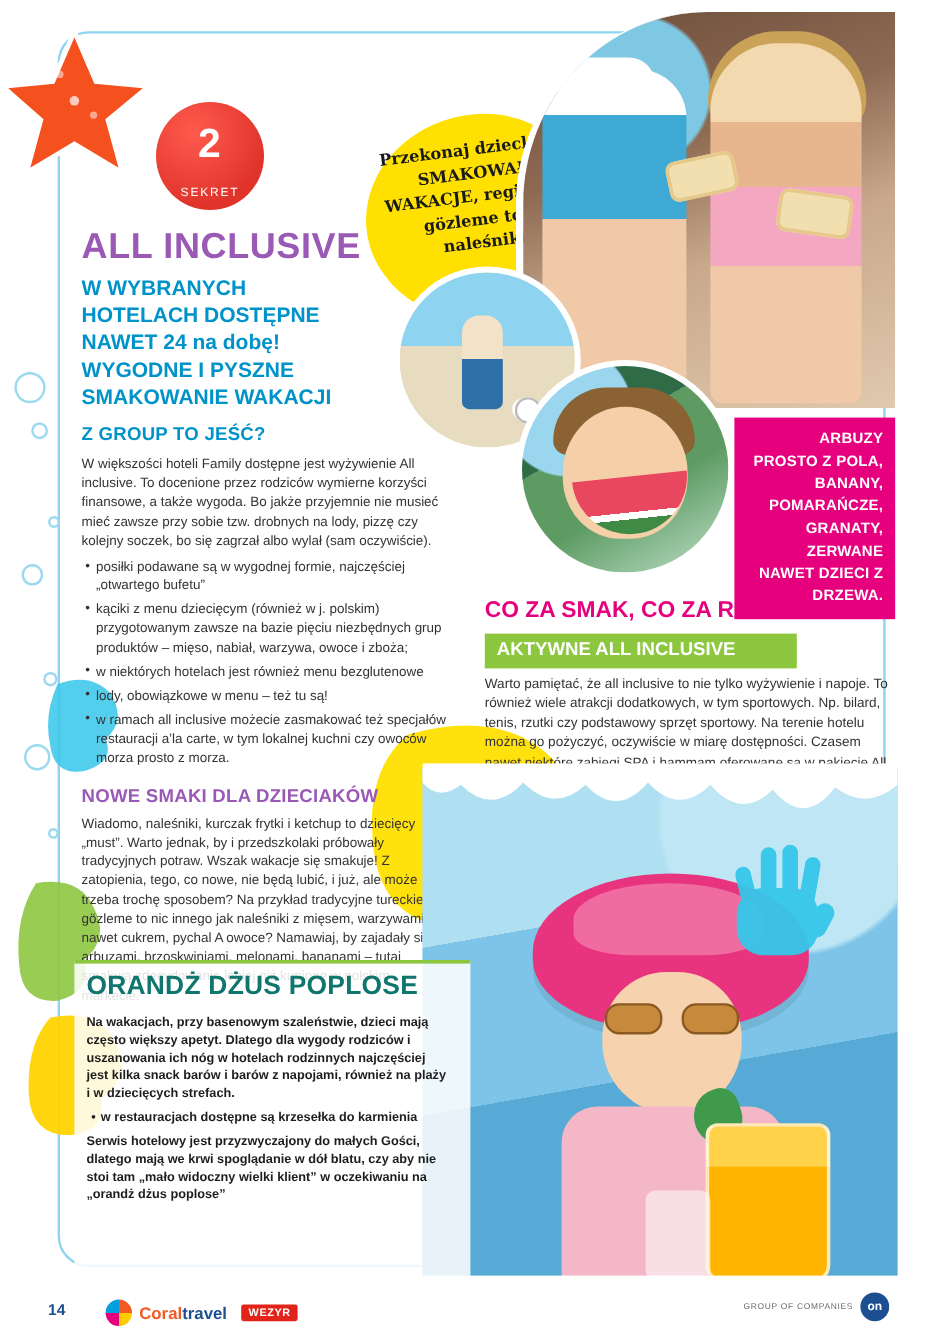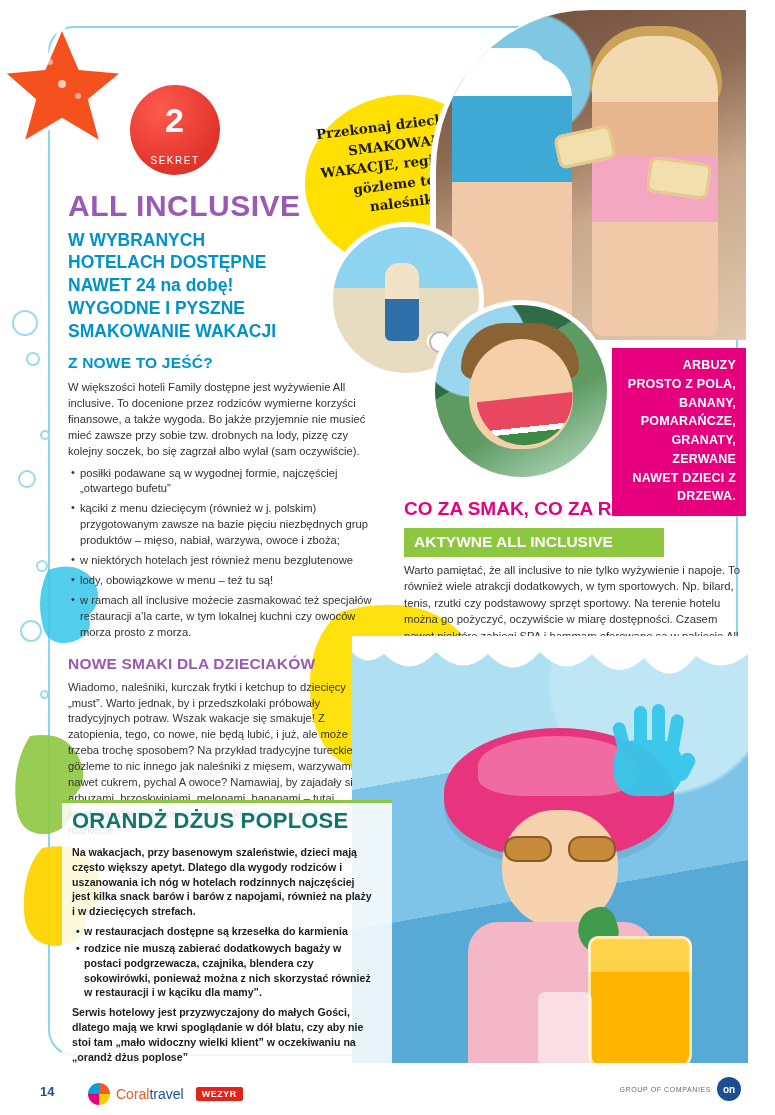--- a/index.html
+++ b/index.html
@@ -298,21 +298,21 @@
   .page-num {
     position:absolute; left:40px; bottom:16px; font-size:13px; font-weight:bold; color:#1b4f91;
   }
   .brand {
     position:absolute; left:88px; bottom:10px; display:flex; align-items:center; gap:6px;
   }
   .brand .mark {
     width:22px; height:22px; border-radius:50%;
     background:conic-gradient(#f15a24 0 25%, #ffcc00 25% 50%, #e6007e 50% 75%, #00a0df 75% 100%);
   }
-  .brand .bname { font-size:14px; font-weight:normal; color:#1b4f91; }
+  .brand .bname { font-size:14px; font-weight:bold; color:#1b4f91; }
   .brand .bname em { color:#f15a24; font-style:normal; }
   .brand .wezyr {
     margin-left:6px; background:#e2231a; color:#fff; font-size:9px; font-weight:bold;
     padding:2px 6px; border-radius:2px; letter-spacing:.5px;
   }
   .grp {
     position:absolute; right:34px; bottom:14px; display:flex; align-items:center; gap:6px;
   }
   .grp .txt { font-size:7px; color:#6b6b6b; letter-spacing:.6px; }
   .grp .on {
@@ -392,21 +392,21 @@
   <div class="h-sub">
     <div>W WYBRANYCH</div>
     <div>HOTELACH DOSTĘPNE</div>
     <div>NAWET 24 na dobę!</div>
     <div>WYGODNE I PYSZNE</div>
     <div>SMAKOWANIE WAKACJI</div>
   </div>
 </div>
 
 <div class="body-col">
-  <div class="sec-h">Z NOWE TO JEŚĆ?</div>
+  <div class="sec-h">Z GROUP TO JEŚĆ?</div>
   <p style="margin-top:6px">W większości hoteli Family dostępne jest wyżywienie All inclusive. To docenione przez rodziców wymierne korzyści finansowe, a także wygoda. Bo jakże przyjemnie nie musieć mieć zawsze przy sobie tzw. drobnych na lody, pizzę czy kolejny soczek, bo się zagrzał albo wylał (sam oczywiście).</p>
   <ul>
     <li>posiłki podawane są w wygodnej formie, najczęściej „otwartego bufetu”</li>
     <li>kąciki z menu dziecięcym (również w j. polskim) przygotowanym zawsze na bazie pięciu niezbędnych grup produktów – mięso, nabiał, warzywa, owoce i zboża;</li>
     <li>w niektórych hotelach jest również menu bezglutenowe</li>
     <li>lody, obowiązkowe w menu – też tu są!</li>
     <li>w ramach all inclusive możecie zasmakować też specjałów restauracji a’la carte, w tym lokalnej kuchni czy owoców morza prosto z morza.</li>
   </ul>
   <div class="second-block">
     <div class="sec-h purple">NOWE SMAKI DLA DZIECIAKÓW</div>
@@ -457,21 +457,20 @@
     <rect x="72" y="52" width="16" height="30" rx="8" transform="rotate(28 80 67)"></rect>
   </g>
 </svg>
 
 <div class="oj-panel"></div>
 <div class="oj-title">ORANDŻ DŻUS POPLOSE</div>
 <div class="oj-body">
   <p>Na wakacjach, przy basenowym szaleństwie, dzieci mają często większy apetyt. Dlatego dla wygody rodziców i uszanowania ich nóg w hotelach rodzinnych najczęściej jest kilka snack barów i barów z napojami, również na plaży i w dziecięcych strefach.</p>
   <ul>
     <li>w restauracjach dostępne są krzesełka do karmienia</li>
-    <li>rodzice nie muszą zabierać dodatkowych bagaży w postaci podgrzewacza, czajnika, blendera czy sokowirówki, ponieważ można z nich skorzystać również w restauracji i w kąciku dla mamy”.</li>
   </ul>
   <p>Serwis hotelowy jest przyzwyczajony do małych Gości, dlatego mają we krwi spoglądanie w dół blatu, czy aby nie stoi tam „mało widoczny wielki klient” w oczekiwaniu na „orandż dżus poplose”</p>
 </div>
 
 <div class="footer">
   <div class="page-num">14</div>
   <div class="brand">
     <div class="mark"></div>
     <div class="bname"><em>Coral</em><span>travel</span></div>
     <div class="wezyr">WEZYR</div>

